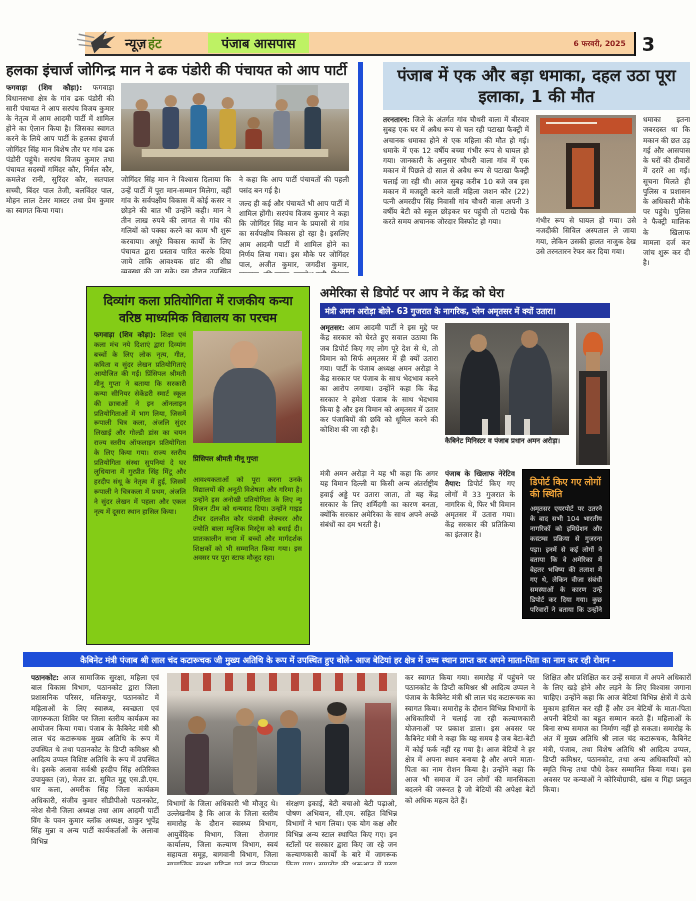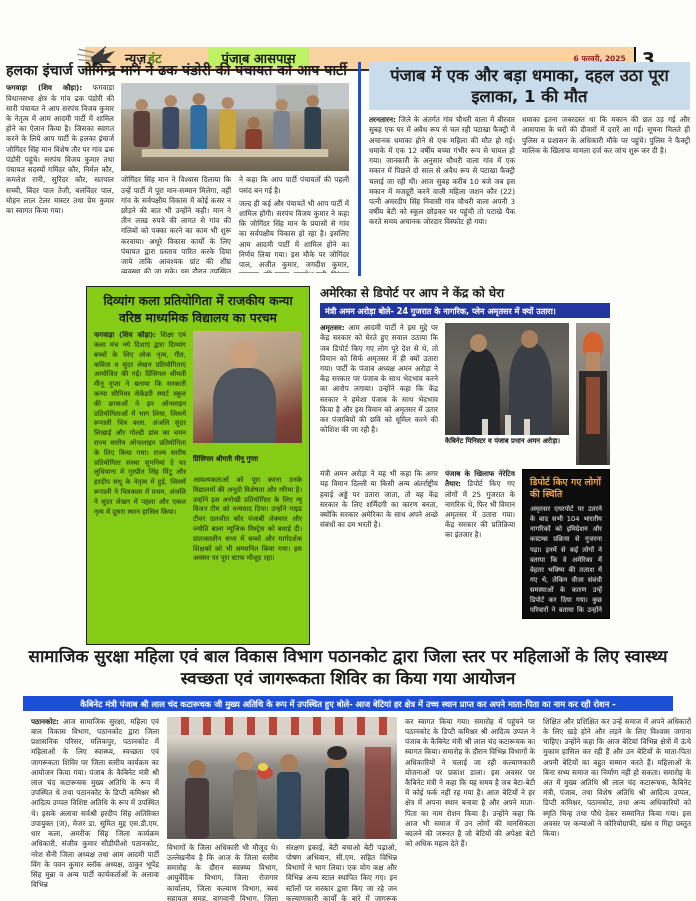--- a/index.html
+++ b/index.html
@@ -1,19 +1,19 @@
 <!DOCTYPE html>
 <html><head>
 <meta charset="utf-8">
 <style>
   html,body{margin:0;padding:0;background:#e9e9e9;}
   .page{position:relative;width:696px;height:901px;margin:0 auto;background:#fdfdfa;
         font-family:"DejaVu Sans",sans-serif;color:#1c1c1c;overflow:hidden;}
   
-  .header{position:absolute;left:85px;top:47px;width:575px;height:24px;display:flex;align-items:stretch;}
+  .header{position:absolute;left:85px;top:32px;width:575px;height:24px;display:flex;align-items:stretch;}
   .strip{flex:1;display:flex;align-items:center;background:#f9d2a2;border-bottom:2px solid #2b2b2b;position:relative;}
   .logo{display:flex;align-items:center;gap:2px;padding-left:40px;font-weight:bold;font-size:13px;white-space:nowrap;}
   .logo .red{color:#e23а12;}
   .logo .red{color:#4d7c0f;}
   .eagle{position:absolute;left:-8px;top:-5px;width:52px;height:30px;}
   .sectionbox{background:#bef264;padding:1px 14px;font-weight:bold;font-size:13px;margin-left:46px;white-space:nowrap;}
   .dt{margin-left:auto;padding-right:8px;font-size:7.5px;font-weight:bold;color:#8b1a1a;white-space:nowrap;}
   .pgnum{border-left:2px solid #111;padding:0 5px 0 6px;font-size:19px;font-weight:bold;display:flex;align-items:center;background:#fdfdfa;}
   
   .txt{font-size:7.2px;line-height:1.42;text-align:justify;overflow:hidden;}
@@ -23,21 +23,21 @@
   .cap{font-size:6.8px;font-weight:bold;line-height:1.3;}
   
   .row1{position:absolute;left:6px;top:62px;width:684px;height:214px;display:flex;gap:9px;}
   .a1{width:343px;}
   .a1-head{font-size:14.2px;font-weight:bold;line-height:1.15;white-space:nowrap;overflow:hidden;}
   .a1-body{display:flex;gap:7px;margin-top:5px;height:190px;}
   .a1-c1{width:108px;height:100%;}
   .a1-right{flex:1;display:flex;flex-direction:column;}
   .ph-village{height:88px;background:linear-gradient(180deg,#c6cbcd 0%,#b7b5ab 22%,#a29681 45%,#8b7d67 78%,#6e6452 100%);}
   .a1-cols{column-count:2;column-gap:8px;margin-top:4px;flex:1;}
-  .a2{flex:1;border-left:3px solid #1d4ed8;padding-left:8px;}
+  .a2{flex:1;border-left:5px solid #1d4ed8;padding-left:20px;}
   .a2-head{background:#c9dcec;font-size:16.5px;font-weight:bold;text-align:center;line-height:1.28;padding:3px 6px;}
   .a2-body{display:flex;gap:7px;margin-top:5px;height:156px;}
   .a2-c1{width:146px;height:100%;}
   .a2-c2{width:100px;display:flex;flex-direction:column;}
   .ph-factory{height:98px;background:linear-gradient(180deg,#8f867a 0%,#a3917b 30%,#ab9a82 100%);}
   .banner{position:absolute;left:4px;top:3px;right:4px;height:16px;background:#c2502a;}
   .banner i{position:absolute;left:6px;top:4px;width:55%;height:2px;background:#f2e3d2;}
   .door{position:absolute;left:30%;top:28px;width:34%;height:66px;background:#30241d;}
   .door i{position:absolute;left:18%;top:8%;width:64%;height:88%;background:#b4552e;}
   .a2-c2 .txt{margin-top:3px;flex:1;}
@@ -154,20 +154,33 @@
         </div>
       </div>
     </div>
 
     <div class="a2">
       <div class="a2-head">पंजाब में एक और बड़ा धमाका, दहल उठा पूरा इलाका, 1 की मौत</div>
       <div class="a2-body">
         <div class="a2-c1 txt">
           <p><b class="dl">तरनतारन:</b> <span>जिले के अंतर्गत गांव चौथरी वाला में बीरवार सुबह एक घर में अवैध रूप से चल रही पटाखा फैक्ट्री में अचानक धमाका होने से एक महिला की मौत हो गई। धमाके में एक 12 वर्षीय बच्चा गंभीर रूप से घायल हो गया। जानकारी के अनुसार चौथरी वाला गांव में एक मकान में पिछले दो साल से अवैध रूप से पटाखा फैक्ट्री चलाई जा रही थी। आज सुबह करीब 10 बजे जब इस मकान में मजदूरी करने वाली महिला जशन कौर (22) पत्नी अमरदीप सिंह निवासी गांव चौथरी वाला अपनी 3 वर्षीय बेटी को स्कूल छोड़कर घर पहुंची तो पटाखे पैक करते समय अचानक जोरदार विस्फोट हो गया।</span></p>
         </div>
+        <div class="a2-c2">
+          <div class="photo ph-factory">
+            <div class="banner">
+                <i></i>
+              </div>
+            <div class="door">
+                <i></i>
+              </div>
+          </div>
+          <div class="txt">
+            <p>गंभीर रूप से घायल हो गया। उसे नजदीकी सिविल अस्पताल ले जाया गया, लेकिन उसकी हालत नाजुक देख उसे तरनतारन रेफर कर दिया गया।</p>
+          </div>
+        </div>
         <div class="a2-c3 txt">
           <p>धमाका इतना जबरदस्त था कि मकान की छत उड़ गई और आसपास के घरों की दीवारों में दरारें आ गईं। सूचना मिलते ही पुलिस व प्रशासन के अधिकारी मौके पर पहुंचे। पुलिस ने फैक्ट्री मालिक के खिलाफ मामला दर्ज कर जांच शुरू कर दी है।</p>
         </div>
       </div>
     </div>
   </div>
 
   <div class="row2">
 
     <div class="a3">
@@ -184,21 +197,21 @@
           <div class="cap">प्रिंसिपल श्रीमती मीनू गुप्ता</div>
           <div class="txt">
             <p>आवश्यकताओं को पूरा करना उनके विद्यालयों की अनूठी विशेषता और गरिमा है। उन्होंने इस अनोखी प्रतियोगिता के लिए न्यू विजन टीम को धन्यवाद दिया। उन्होंने गाइड टीचर दलजीत कौर पंजाबी लेक्चरर और ज्योति बाला म्यूजिक मिस्ट्रेस को बधाई दी। प्रातःकालीन सभा में बच्चों और मार्गदर्शक शिक्षकों को भी सम्मानित किया गया। इस अवसर पर पूरा स्टाफ मौजूद रहा।</p>
           </div>
         </div>
       </div>
     </div>
 
     <div class="a4">
       <div class="a4-head">अमेरिका से डिपोर्ट पर आप ने केंद्र को घेरा</div>
-      <div class="a4-sub">मंत्री अमन अरोड़ा बोले- 24 गुजरात के नागरिक, प्लेन अमृतसर में क्यों उतारा।</div>
+      <div class="a4-sub">मंत्री अमन अरोड़ा बोले- 63 गुजरात के नागरिक, प्लेन अमृतसर में क्यों उतारा।</div>
       <div class="a4-rowA">
         <div class="a4-c1 txt">
           <p><b class="dl">अमृतसर:</b> <span>आम आदमी पार्टी ने इस मुद्दे पर केंद्र सरकार को घेरते हुए सवाल उठाया कि जब डिपोर्ट किए गए लोग पूरे देश से थे, तो विमान को सिर्फ अमृतसर में ही क्यों उतारा गया। पार्टी के पंजाब अध्यक्ष अमन अरोड़ा ने केंद्र सरकार पर पंजाब के साथ भेदभाव करने का आरोप लगाया। उन्होंने कहा कि केंद्र सरकार ने हमेशा पंजाब के साथ भेदभाव किया है और इस विमान को अमृतसर में उतार कर पंजाबियों की छवि को धूमिल करने की कोशिश की जा रही है।</span></p>
         </div>
         <div class="a4-c2">
           <div class="photo ph-press">
             <div class="man" style="left:12%;top:22%;width:32%;height:78%;background:#23262b;"></div>
             <div class="man" style="left:52%;top:18%;width:34%;height:82%;background:#3a3f46;"></div>
             <div style="position:absolute;left:20%;top:10%;width:14%;height:16%;border-radius:50%;background:#b08a66;"></div>
             <div style="position:absolute;left:61%;top:6%;width:14%;height:16%;border-radius:50%;background:#a87f5d;"></div>
@@ -215,32 +228,31 @@
             <div class="coat"></div>
             <div class="sweater"></div>
           </div>
         </div>
       </div>
       <div class="a4-rowB">
         <div class="a4-b1 txt">
           <p>मंत्री अमन अरोड़ा ने यह भी कहा कि अगर यह विमान दिल्ली या किसी अन्य अंतर्राष्ट्रीय हवाई अड्डे पर उतारा जाता, तो यह केंद्र सरकार के लिए शर्मिंदगी का कारण बनता, क्योंकि सरकार अमेरिका के साथ अपने अच्छे संबंधों का दम भरती है।</p>
         </div>
         <div class="a4-b2 txt">
-          <p><b class="dl">पंजाब के खिलाफ नेरेटिव तैयार:</b> <span>डिपोर्ट किए गए लोगों में 25 गुजरात के नागरिक थे, फिर भी विमान अमृतसर में उतारा गया। केंद्र सरकार की प्रतिक्रिया का इंतजार है।</span></p>
+          <p><b class="dl">पंजाब के खिलाफ नेरेटिव तैयार:</b> <span>डिपोर्ट किए गए लोगों में 33 गुजरात के नागरिक थे, फिर भी विमान अमृतसर में उतारा गया। केंद्र सरकार की प्रतिक्रिया का इंतजार है।</span></p>
         </div>
         <div class="ibox">
           <div class="ibox-title">डिपोर्ट किए गए लोगों की स्थिति</div>
           <div class="ibox-body">अमृतसर एयरपोर्ट पर उतरने के बाद सभी 104 भारतीय नागरिकों को इमिग्रेशन और कस्टम्स प्रक्रिया से गुजरना पड़ा। इनमें से कई लोगों ने बताया कि वे अमेरिका में बेहतर भविष्य की तलाश में गए थे, लेकिन वीजा संबंधी समस्याओं के कारण उन्हें डिपोर्ट कर दिया गया। कुछ परिवारों ने बताया कि उन्होंने अपने बच्चों को विदेश भेजने के लिए भारी कर्ज लिया था और अब वे गहरे संकट में हैं।</div>
         </div>
       </div>
     </div>
   </div>
 
   <div class="a5">
-    <div class="a5-head">सामाजिक सुरक्षा महिला एवं बाल विकास विभाग पठानकोट द्वारा जिला स्तर पर महिलाओं के लिए स्वास्थ्य स्वच्छता एवं जागरूकता शिविर का किया गया आयोजन</div>
     <div class="a5-sub">कैबिनेट मंत्री पंजाब श्री लाल चंद कटारूचक जी मुख्य अतिथि के रूप में उपस्थित हुए बोले- आज बेटियां हर क्षेत्र में उच्च स्थान प्राप्त कर अपने माता-पिता का नाम कर रही रोशन -</div>
     <div class="a5-body">
       <div class="a5-c1 txt">
         <p><b class="dl">पठानकोट:</b> <span>आज सामाजिक सुरक्षा, महिला एवं बाल विकास विभाग, पठानकोट द्वारा जिला प्रशासनिक परिसर, मलिकपुर, पठानकोट में महिलाओं के लिए स्वास्थ्य, स्वच्छता एवं जागरूकता शिविर पर जिला स्तरीय कार्यक्रम का आयोजन किया गया। पंजाब के कैबिनेट मंत्री श्री लाल चंद कटारूचक मुख्य अतिथि के रूप में उपस्थित थे तथा पठानकोट के डिप्टी कमिश्नर श्री आदित्य उप्पल विशिष्ट अतिथि के रूप में उपस्थित थे। इसके अलावा सर्वश्री हरदीप सिंह अतिरिक्त उपायुक्त (ज), मेजर डा. सुमित मुद्द एस.डी.एम. धार कला, अमरीक सिंह जिला कार्यक्रम अधिकारी, संजीव कुमार सीडीपीओ पठानकोट, नरेश सैनी जिला अध्यक्ष तथा आम आदमी पार्टी विंग के पवन कुमार ब्लॉक अध्यक्ष, ठाकुर भूपेंद्र सिंह मुन्ना व अन्य पार्टी कार्यकर्ताओं के अलावा विभिन्न</span></p>
       </div>
       <div class="a5-mid">
         <div class="photo ph-event">
           <div class="tentstripe"></div>
           <svg width="100%" height="100%" viewBox="0 0 230 122" preserveAspectRatio="none">
             <circle cx="30" cy="52" r="9" fill="#9c7450"></circle>

